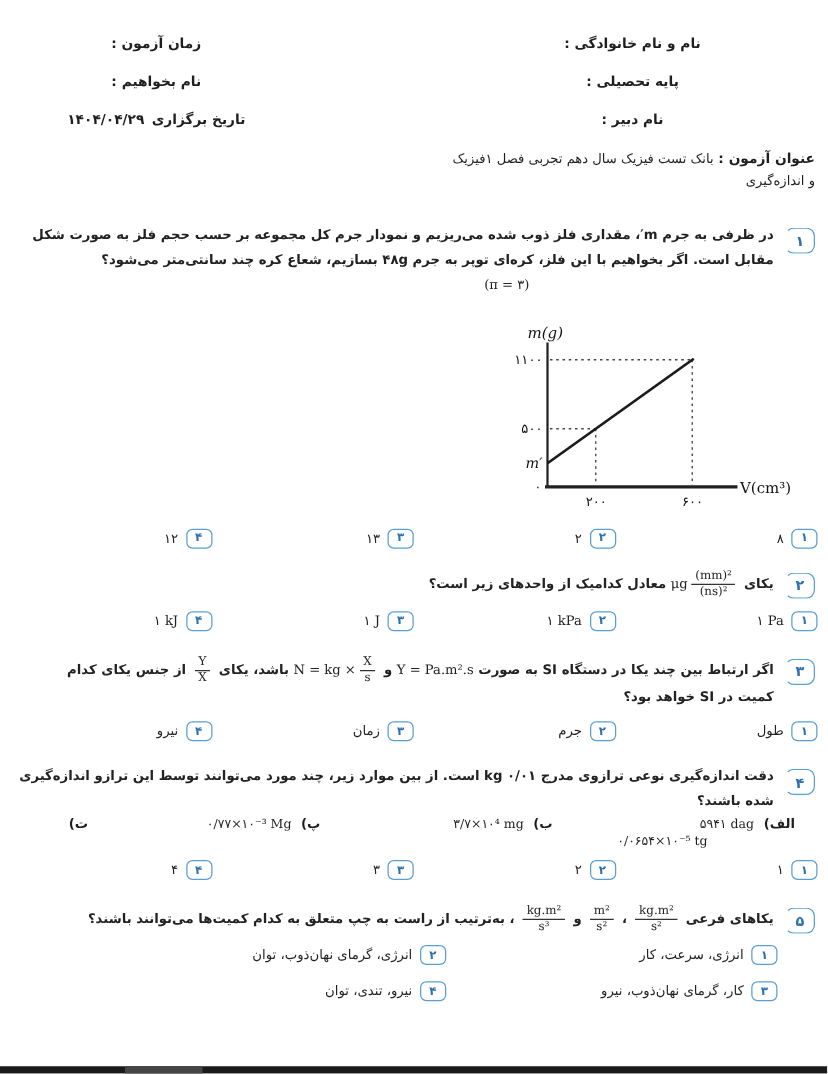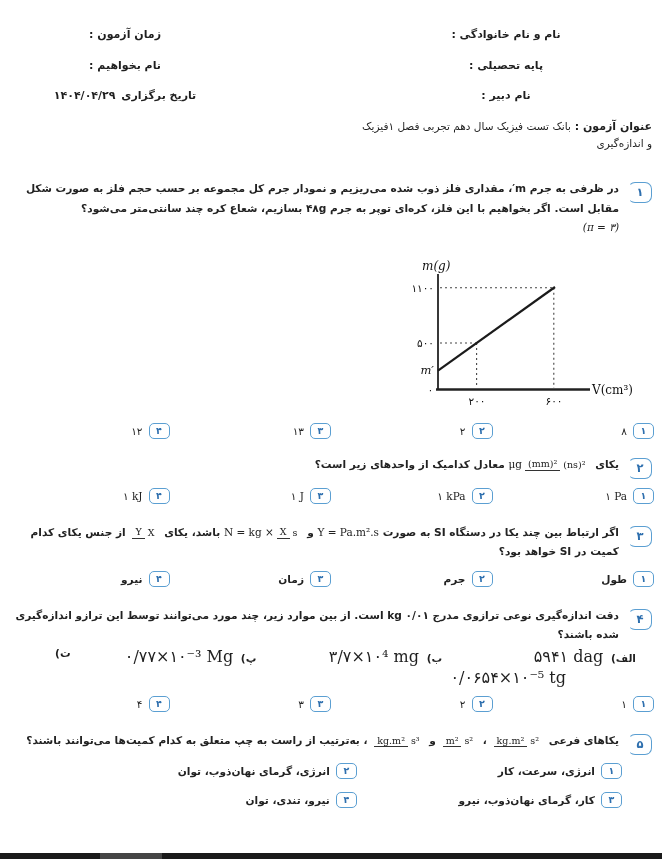--- a/index.html
+++ b/index.html
@@ -13,41 +13,41 @@
   .h-row{font-size:11px;font-weight:bold;margin-bottom:13px;line-height:1.6;}
   .h-title-value{font-weight:normal;font-size:10.5px;}
   .h-date-value{font-weight:bold;margin-right:2px;}
   .logo{width:124px;flex:none;margin-top:2px;text-align:center;}
   
   .q{display:flex;gap:9px;align-items:flex-start;padding:0 10px 0 14px;}
   .qbadge{flex:none;width:22px;height:19px;margin-top:3px;border:1.6px solid #5b9fd2;border-left-color:transparent;
           border-radius:7px;color:#2e6fae;font-weight:bold;font-size:11.5px;
           display:flex;align-items:center;justify-content:center;}
   .qtext{font-size:10.6px;font-weight:bold;line-height:1.85;color:#222;}
-  .pi-note{padding-left:166px;text-align:right;font-weight:bold;font-size:10.5px;font-style:italic;}
+  .pi-note{padding-left:166px;text-align:center;font-weight:bold;font-size:10.5px;}
   .math{font-family:"DejaVu Serif","DejaVu Sans",serif;direction:ltr;unicode-bidi:isolate;font-weight:normal;font-size:10.5px;}
   .ltr{direction:ltr;unicode-bidi:isolate;}
-  .frac{display:inline-flex;flex-direction:row;align-items:center;vertical-align:middle;
+  .frac{display:inline-flex;flex-direction:column;align-items:center;vertical-align:middle;
         direction:ltr;unicode-bidi:isolate;font-family:"DejaVu Serif","DejaVu Sans",serif;
         font-weight:normal;font-size:9.5px;line-height:1.25;margin:0 3px;}
   .frac .fnum{border-bottom:1px solid #333;padding:0 3px;}
   .frac .fden{padding:0 3px;}
   
   .opts4{display:grid;grid-template-columns:1fr 1fr 1fr 1fr;padding:0 8px;margin:9px 0 0 0;}
   .opts2{display:grid;grid-template-columns:46% 54%;row-gap:13px;padding:0 8px;margin:8px 0 0 0;}
   .opts2 .opt.right-col{margin-right:32px;}
   .opt{display:flex;align-items:center;gap:6px;justify-content:flex-start;}
   .obadge{flex:none;min-width:15px;height:14px;padding:0 2px;border:1.2px solid #5b9fd2;border-radius:5px;
           color:#2e6fae;font-weight:bold;font-size:9.5px;display:flex;align-items:center;justify-content:center;}
-  .otext{font-size:10.6px;font-weight:bold;color:#222;}
+  .otext{font-size:10.6px;font-weight:normal;color:#222;}
   .oval{font-family:"DejaVu Serif","DejaVu Sans",serif;font-weight:normal;font-size:10.5px;}
   
   .items{display:grid;grid-template-columns:1.2fr 1.15fr 1.15fr 0.35fr;padding:0 26px 0 14px;
          font-size:10.6px;font-weight:bold;margin-top:2px;}
-  .item-val{font-family:"DejaVu Serif","DejaVu Sans",serif;font-weight:normal;font-size:16px;margin-right:4px;}
+  .item-val{font-family:"DejaVu Serif","DejaVu Sans",serif;font-weight:normal;font-size:10px;margin-right:4px;}
   .tg-line{padding-right:92px;font-size:10.5px;margin-top:2px;}
   
   .chart-wrap{width:242px;margin:20px auto 0 0;margin-right:26px;direction:ltr;}
   
   .footer-bar{position:absolute;left:0;right:0;bottom:0;height:6px;background:#1a1a1a;}
   .footer-bar .seg{position:absolute;left:100px;width:62px;top:0;bottom:0;background:#454545;}
   .mt14{margin-top:13px}.mt18{margin-top:16px}.mt20{margin-top:19px}
 </style>
 </head>
 <body>

